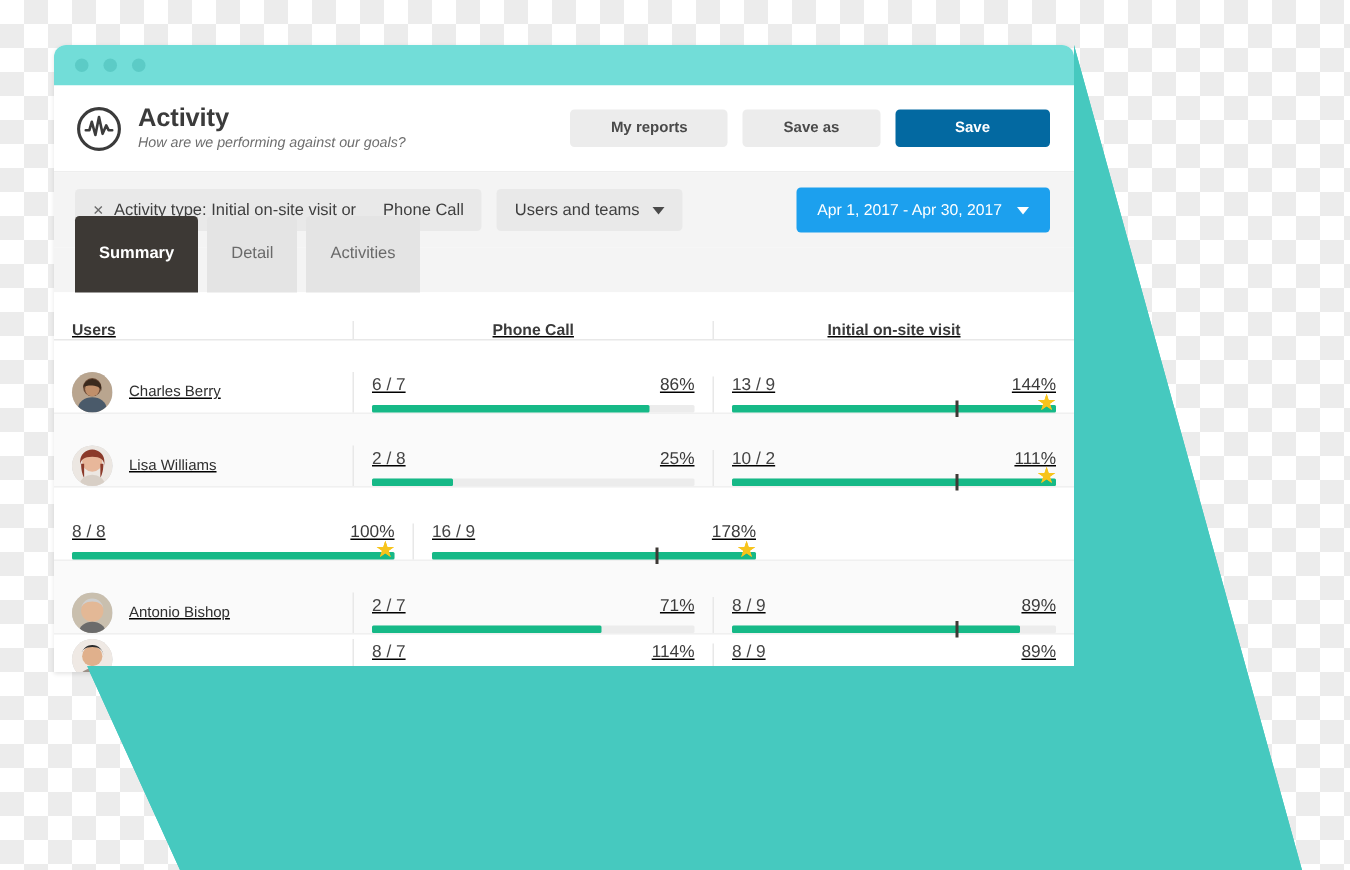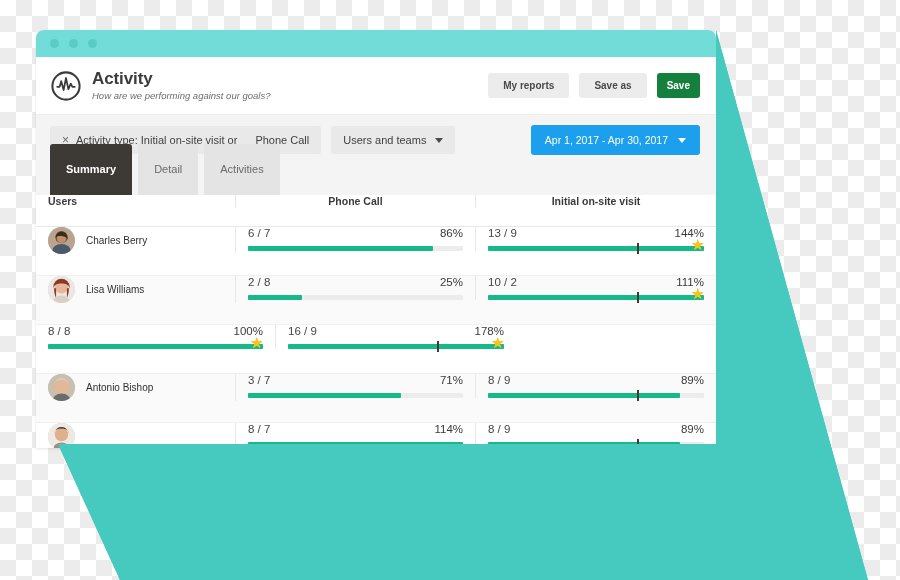--- a/index.html
+++ b/index.html
@@ -85,29 +85,29 @@
   #page-subtitle {
     font-size: 9.5px;
     font-style: italic;
     color: #6d6d6d;
     margin-top: 2px;
   }
   #header-actions { display: flex; align-items: center; gap: 10px; }
   .btn {
     font-size: 10px;
     font-weight: bold;
-    padding: 7px 15px;
+    padding: 7px 27px;
     border-radius: 3px;
     border: none;
     cursor: pointer;
     font-family: "Liberation Sans", sans-serif;
     white-space: nowrap;
   }
   .btn-grey { background: #ececec; color: #4a4a4a; }
-  .btn-green { background: #15803d; color: #ffffff; padding: 7px 10px; }
+  .btn-green { background: #0369a1; color: #ffffff; padding: 7px 40px; }
 
   
   #filterbar {
     height: 50px;
     background: #f4f4f4;
     display: flex;
     align-items: center;
     padding: 0 16px 0 14px;
     gap: 10px;
   }
@@ -171,21 +171,22 @@
   .tab.active {
     background: #3d3935;
     color: #ffffff;
     font-weight: bold;
   }
 
   
   #table { background: #ffffff; }
   .trow {
     display: flex;
-    align-items: flex-start;
+    align-items: flex-end;
+    text-decoration: underline;
   }
   .thead {
     height: 31px;
     border-bottom: 1px solid #e8e8e8;
     background: #fff;
   }
   .cell-users {
     width: 200px;
     flex: none;
     display: flex;
@@ -452,21 +453,21 @@
                 <rect width="40" height="40" fill="#c9bfae"></rect>
                 <circle cx="20" cy="18" r="11" fill="#e3b896"></circle>
                 <path d="M9 17a11 11 0 0122 0c0-5-5-8-11-8S9 12 9 17z" fill="#cfcfcf"></path>
                 <ellipse cx="20" cy="39" rx="13" ry="10" fill="#6b6b6b"></ellipse>
               </svg>
           </div>
           <span class="uname">Antonio Bishop</span>
         </div>
         <div class="cell-metric">
           <div class="metric-top">
-            <span>3 / 7</span>
+            <span>2 / 7</span>
             <span class="metric-pct">71%</span>
           </div>
           <div class="bar-wrap">
             <div class="bar-track"></div>
             <div class="bar-fill" style="width:71%"></div>
           </div>
         </div>
         <div class="cell-metric">
           <div class="metric-top">
             <span>8 / 9</span>

